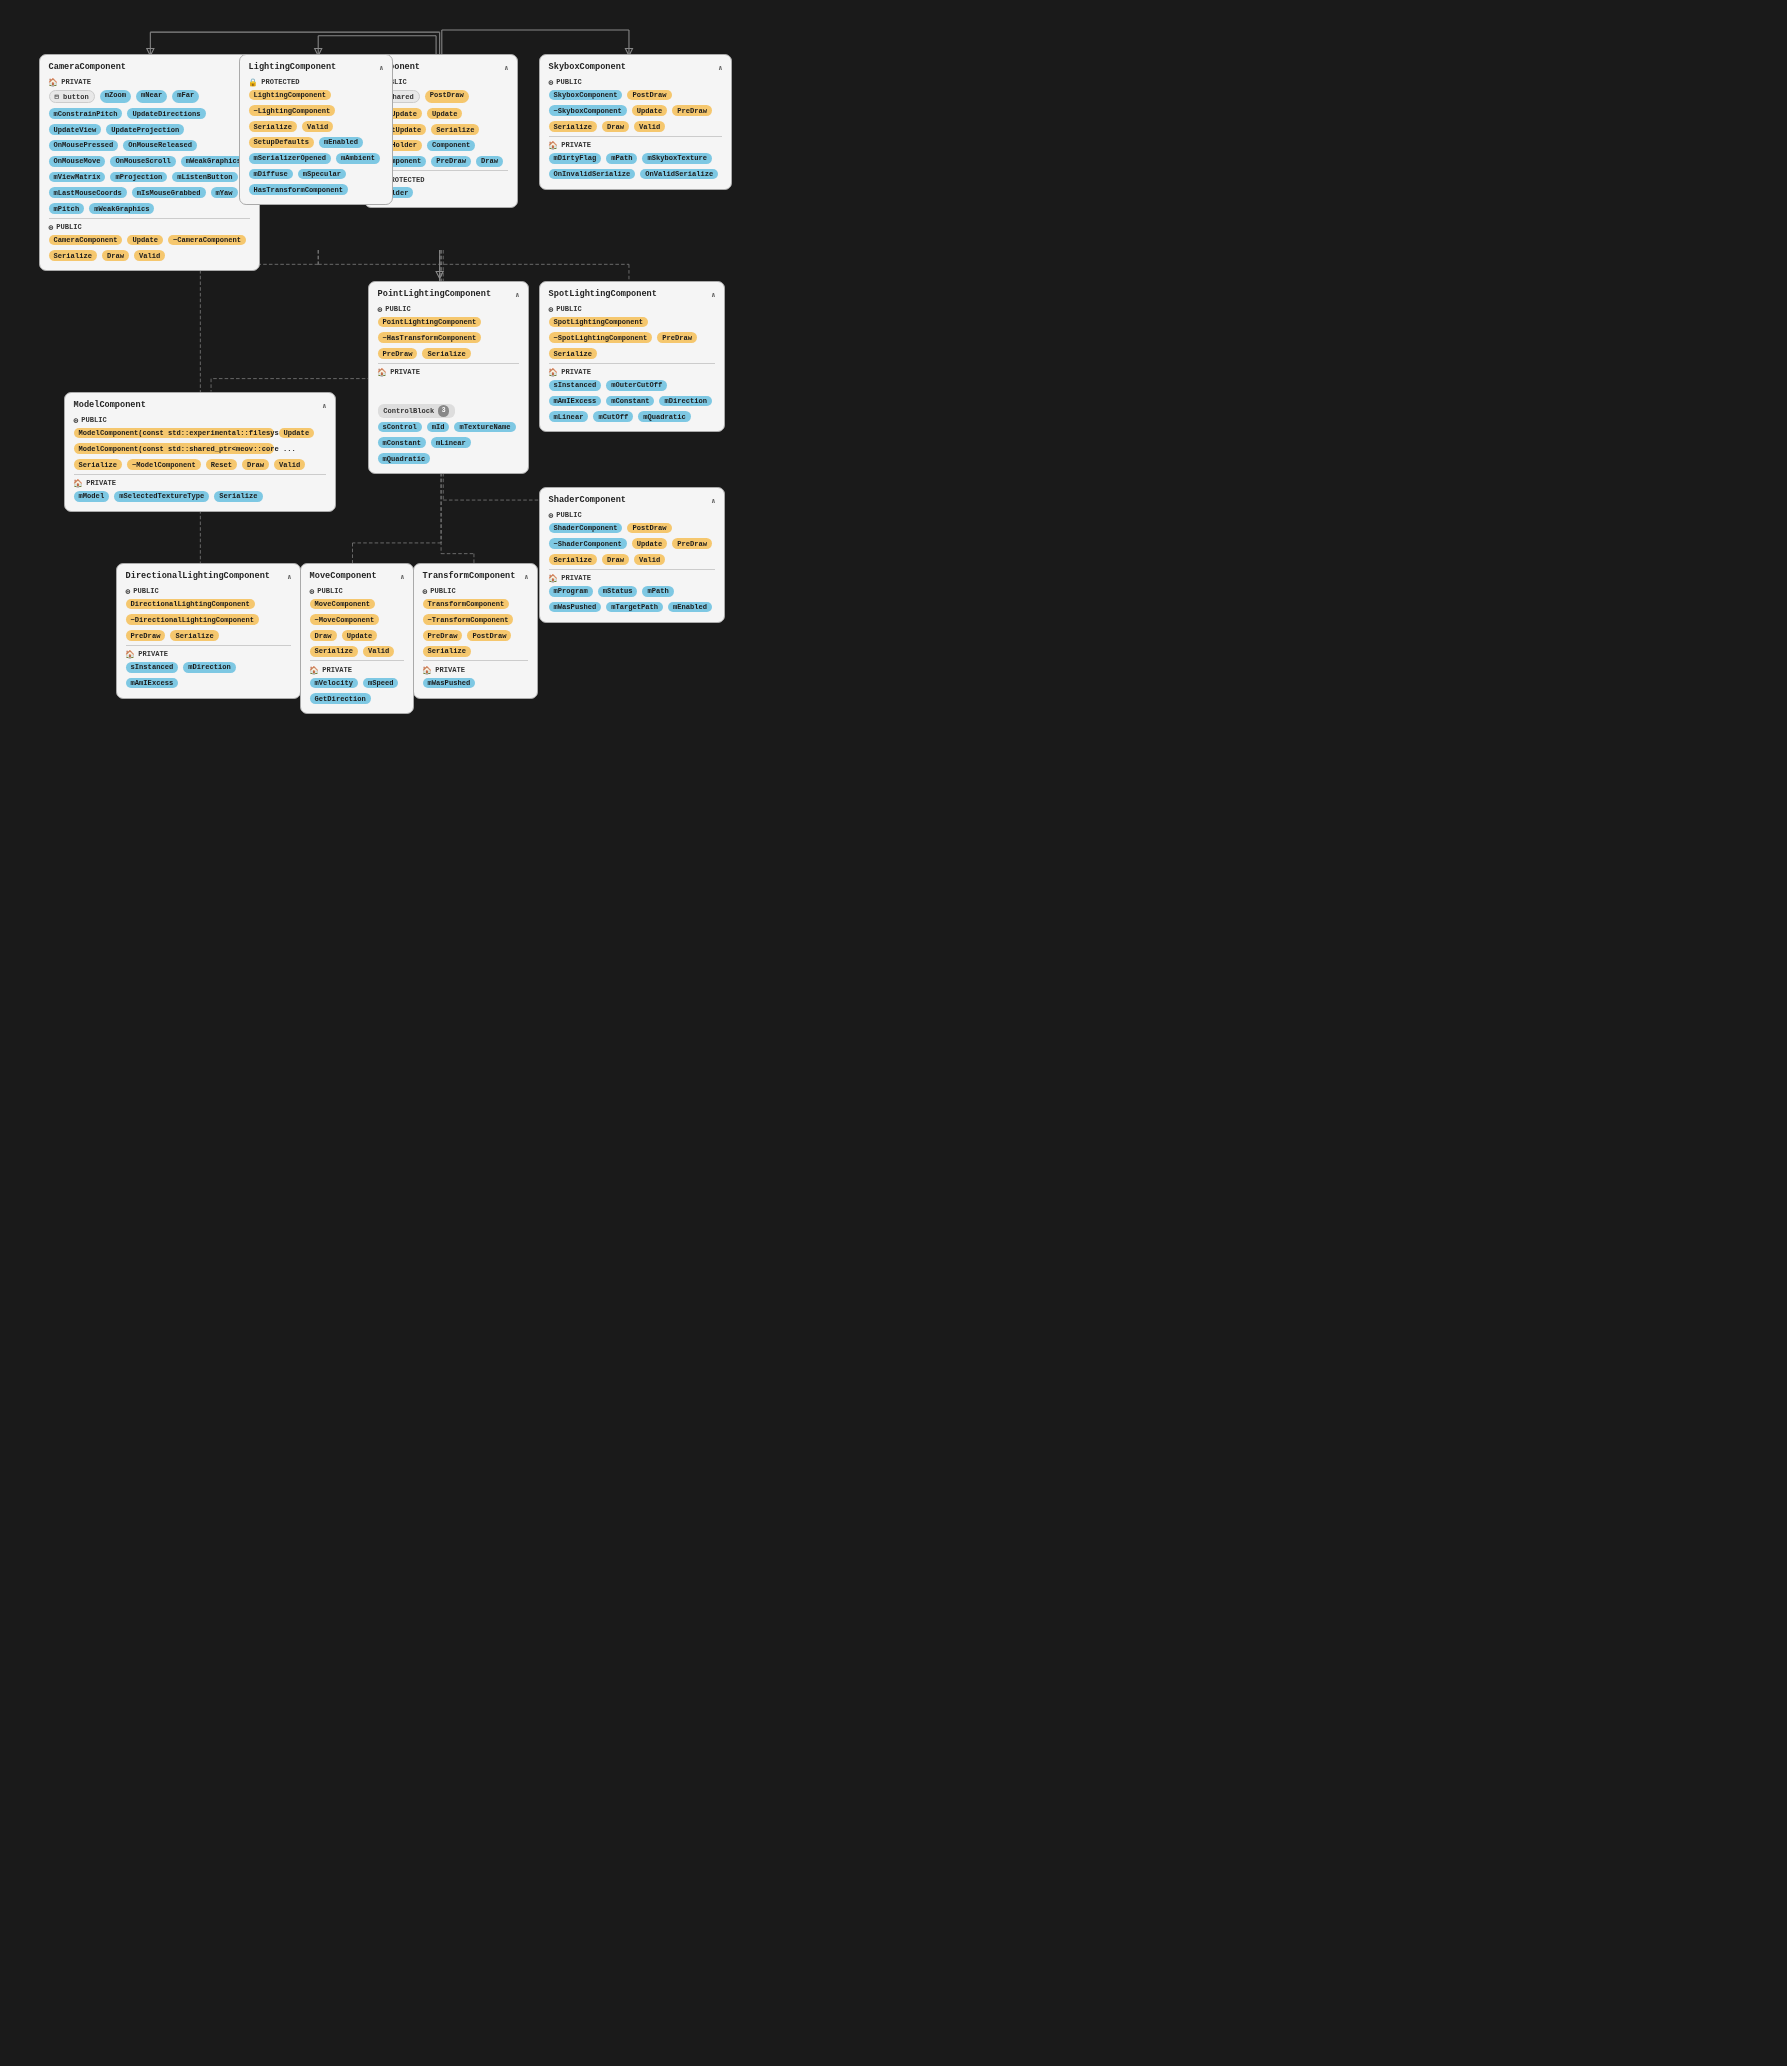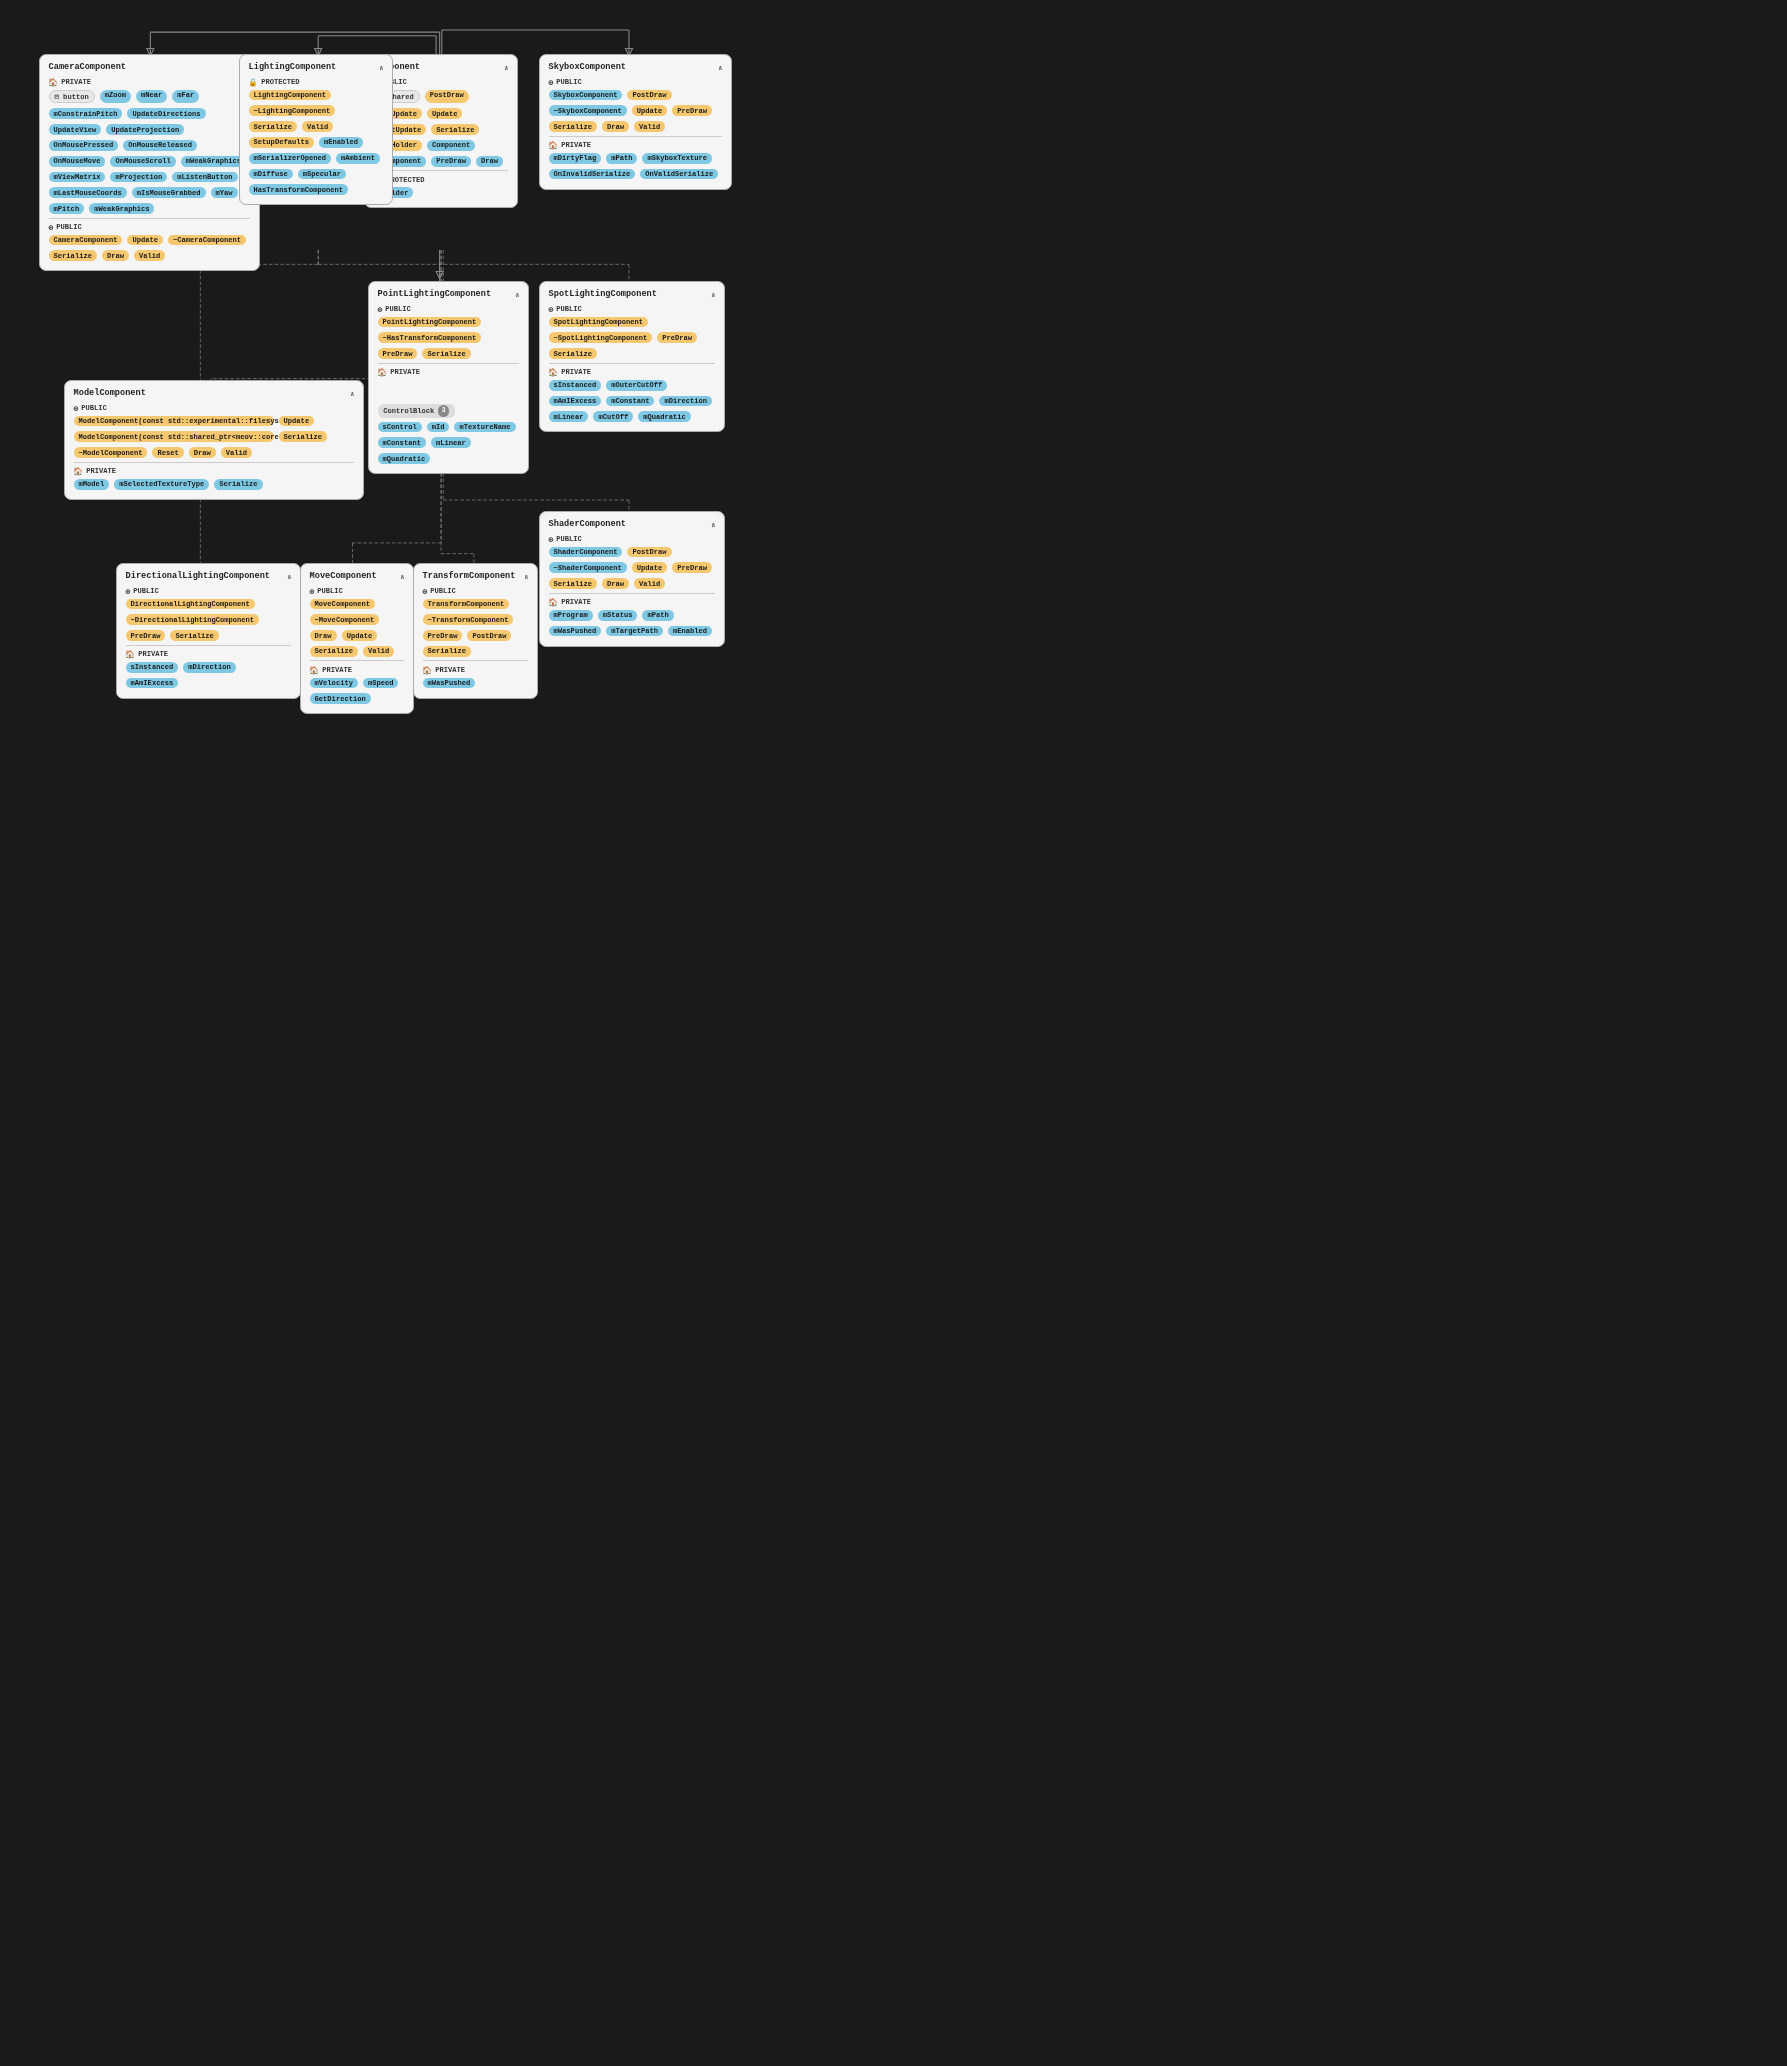--- a/index.html
+++ b/index.html
@@ -388,21 +388,21 @@
       <span class="tag tag-blue">mOuterCutOff</span>
       <span class="tag tag-blue">mAmIExcess</span>
       <span class="tag tag-blue">mConstant</span>
       <span class="tag tag-blue">mDirection</span>
       <span class="tag tag-blue">mLinear</span>
       <span class="tag tag-blue">mCutOff</span>
       <span class="tag tag-blue">mQuadratic</span>
     </div>
   </div>
 
-  <div class="uml-card" style="left:64px; top:380px; width:300px;">
+  <div class="uml-card" style="left:64px; top:392px; width:272px;">
     <div class="card-title">
       <span>ModelComponent</span>
       <span class="chevron">∧</span>
     </div>
     <div class="section-label">
       <span class="icon">⊕</span>
       <span>PUBLIC</span>
     </div>
     <div class="tags-row">
       <span class="tag tag-orange" style="max-width:200px;">ModelComponent(const std::experimental::filesys ...</span>
@@ -419,21 +419,21 @@
       <span class="icon">🏠</span>
       <span>PRIVATE</span>
     </div>
     <div class="tags-row">
       <span class="tag tag-blue">mModel</span>
       <span class="tag tag-blue">mSelectedTextureType</span>
       <span class="tag tag-blue">Serialize</span>
     </div>
   </div>
 
-  <div class="uml-card" style="left:539px; top:511px; width:186px;">
+  <div class="uml-card" style="left:539px; top:487px; width:186px;">
     <div class="card-title">
       <span>ShaderComponent</span>
       <span class="chevron">∧</span>
     </div>
     <div class="section-label">
       <span class="icon">⊕</span>
       <span>PUBLIC</span>
     </div>
     <div class="tags-row">
       <span class="tag tag-blue">ShaderComponent</span>

